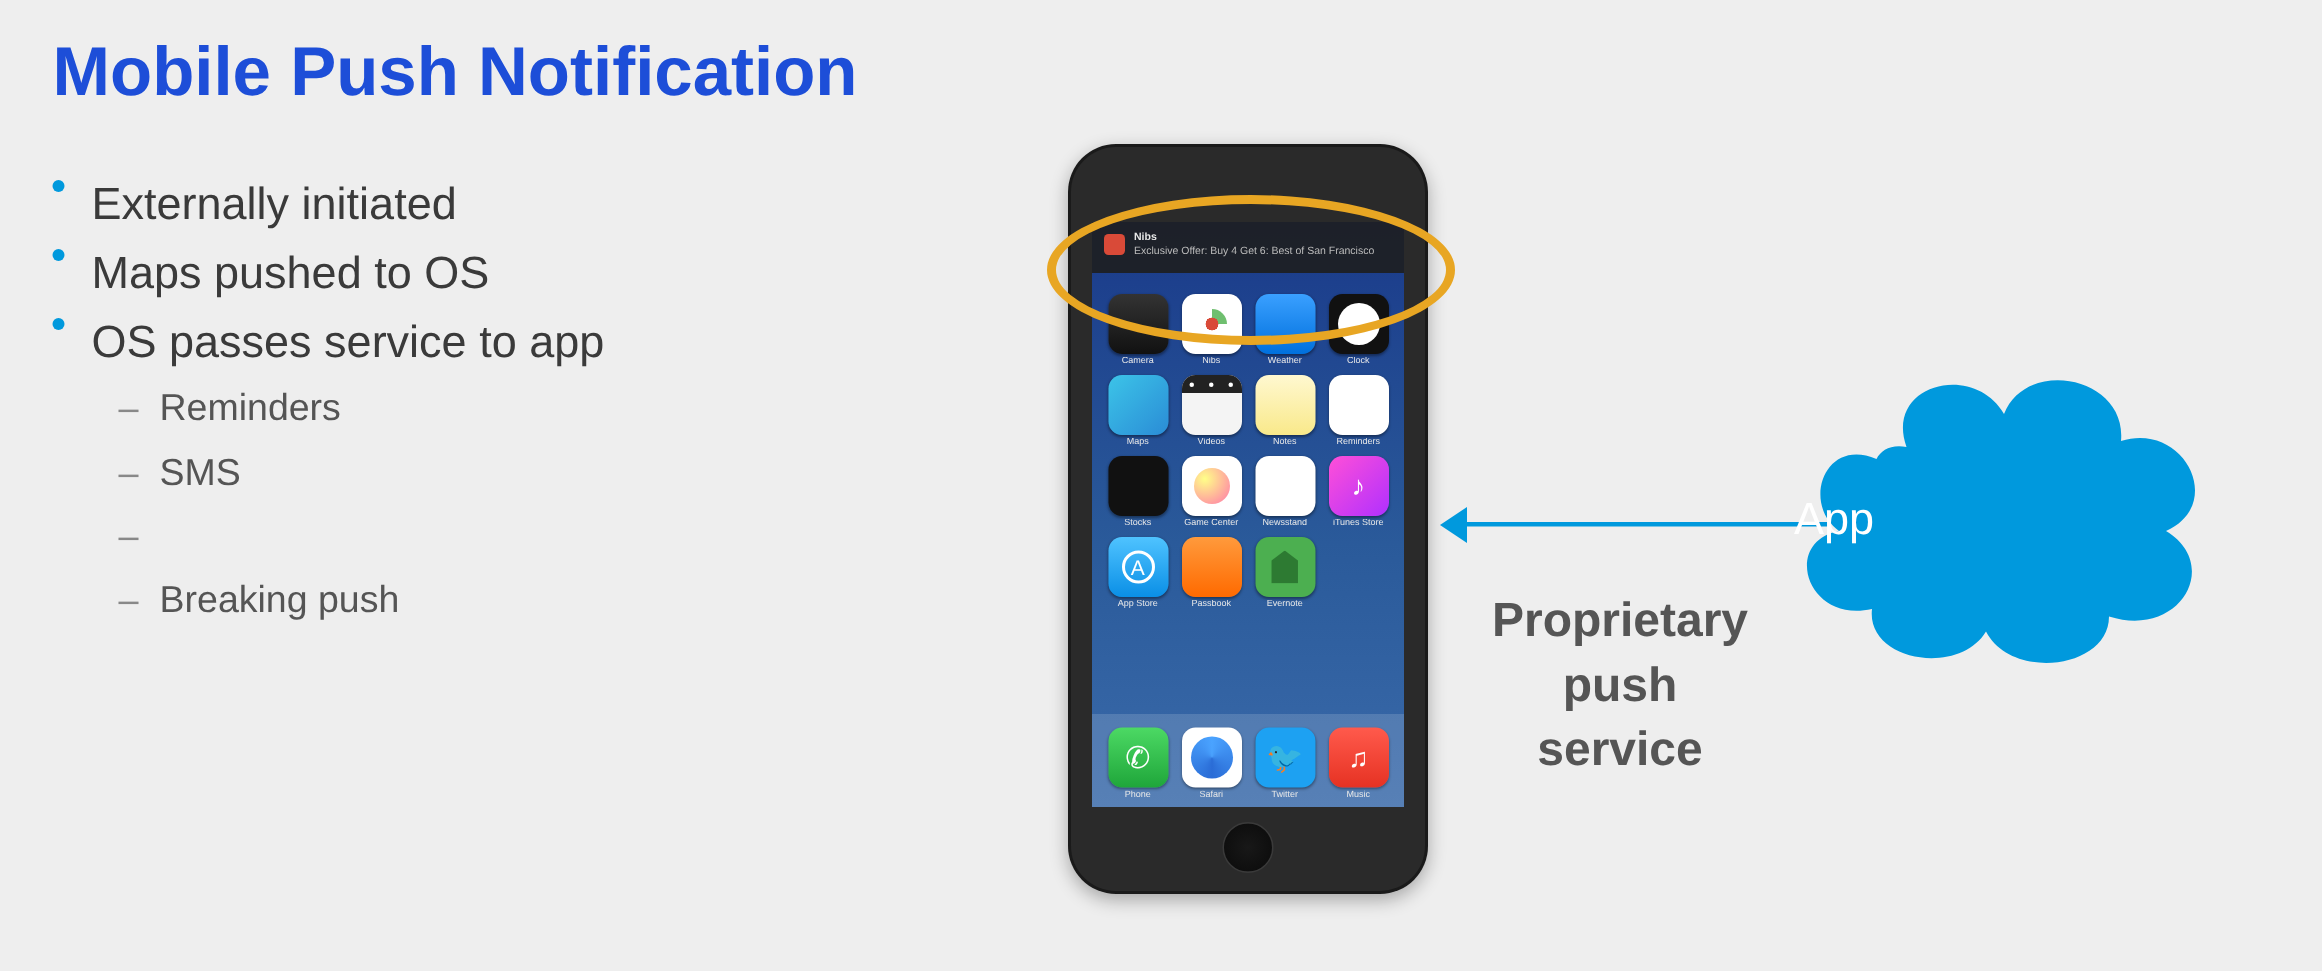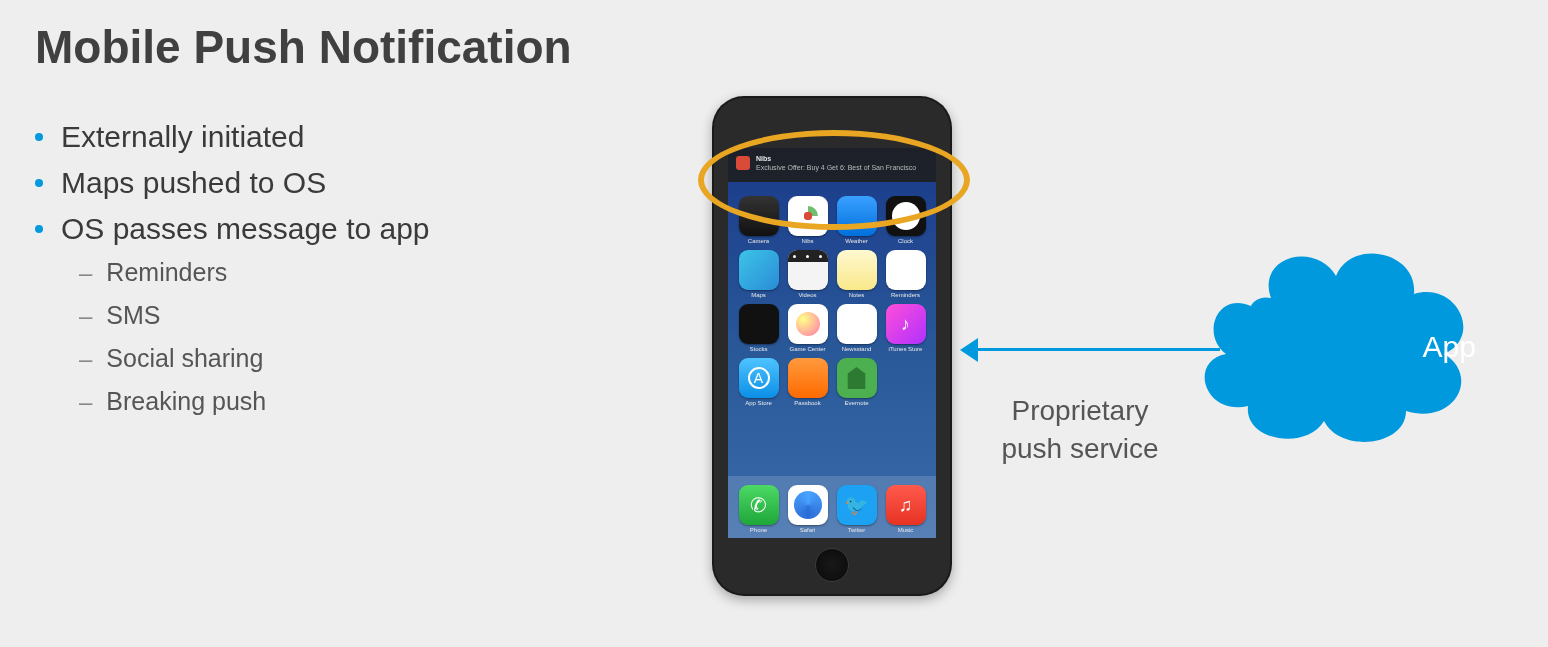--- a/index.html
+++ b/index.html
@@ -9,34 +9,34 @@
     }
     body {
       width: 1548px;
       height: 647px;
       background: #eeeeee;
       font-family: Arial, Helvetica, sans-serif;
       position: relative;
       overflow: hidden;
     }
     .slide-title {
-      color: #404040;
+      color: #1d4ed8;
       font-size: 46px;
       font-weight: bold;
       padding: 20px 0 0 35px;
     }
     .bullets {
       position: absolute;
       top: 120px;
       left: 35px;
       width: 600px;
     }
     .bullet {
       display: flex;
-      align-items: center;
+      align-items: flex-start;
       margin-bottom: 12px;
     }
     .bullet-marker {
       width: 8px;
       height: 8px;
       border-radius: 50%;
       background: #0099dd;
       margin-right: 18px;
       flex-shrink: 0;
     }
@@ -212,77 +212,77 @@
       border-right: 18px solid #0099dd;
     }
 
     .arrow-label {
       position: absolute;
       top: 392px;
       left: 990px;
       width: 180px;
       text-align: center;
       color: #555;
-      font-size: 28px;
+      font-size: 32px;
       line-height: 1.35;
+      font-weight: bold;
     }
 
     
     .cloud {
       position: absolute;
       top: 226px;
       left: 1196px;
       width: 280px;
       height: 228px;
     }
     .cloud svg {
       width: 100%;
       height: 100%;
     }
     .cloud-label {
       position: absolute;
       top: 104px;
       left: 0;
       width: 100%;
-      text-align: right;
+      text-align: left;
       color: #fff;
       font-size: 30px;
     }
   </style>
 </head>
 <body>
 
 <h1 class="slide-title">Mobile Push Notification</h1>
 
 <div class="bullets">
   <div class="bullet">
     <span class="bullet-marker"></span>
     <span class="bullet-text">Externally initiated</span>
   </div>
   <div class="bullet">
     <span class="bullet-marker"></span>
     <span class="bullet-text">Maps pushed to OS</span>
   </div>
   <div class="bullet">
     <span class="bullet-marker"></span>
-    <span class="bullet-text">OS passes message to app</span>
+    <span class="bullet-text">OS passes service to app</span>
   </div>
 
   <div class="sub-bullets">
     <div class="sub-bullet">
       <span class="sub-bullet-marker">–</span>
       <span class="sub-bullet-text">Reminders</span>
     </div>
     <div class="sub-bullet">
       <span class="sub-bullet-marker">–</span>
       <span class="sub-bullet-text">SMS</span>
     </div>
     <div class="sub-bullet">
       <span class="sub-bullet-marker">–</span>
-      <span class="sub-bullet-text">Social sharing</span>
     </div>
     <div class="sub-bullet">
       <span class="sub-bullet-marker">–</span>
       <span class="sub-bullet-text">Breaking push</span>
     </div>
   </div>
 </div>
 
 <div class="phone">
   <div class="phone-inner">

